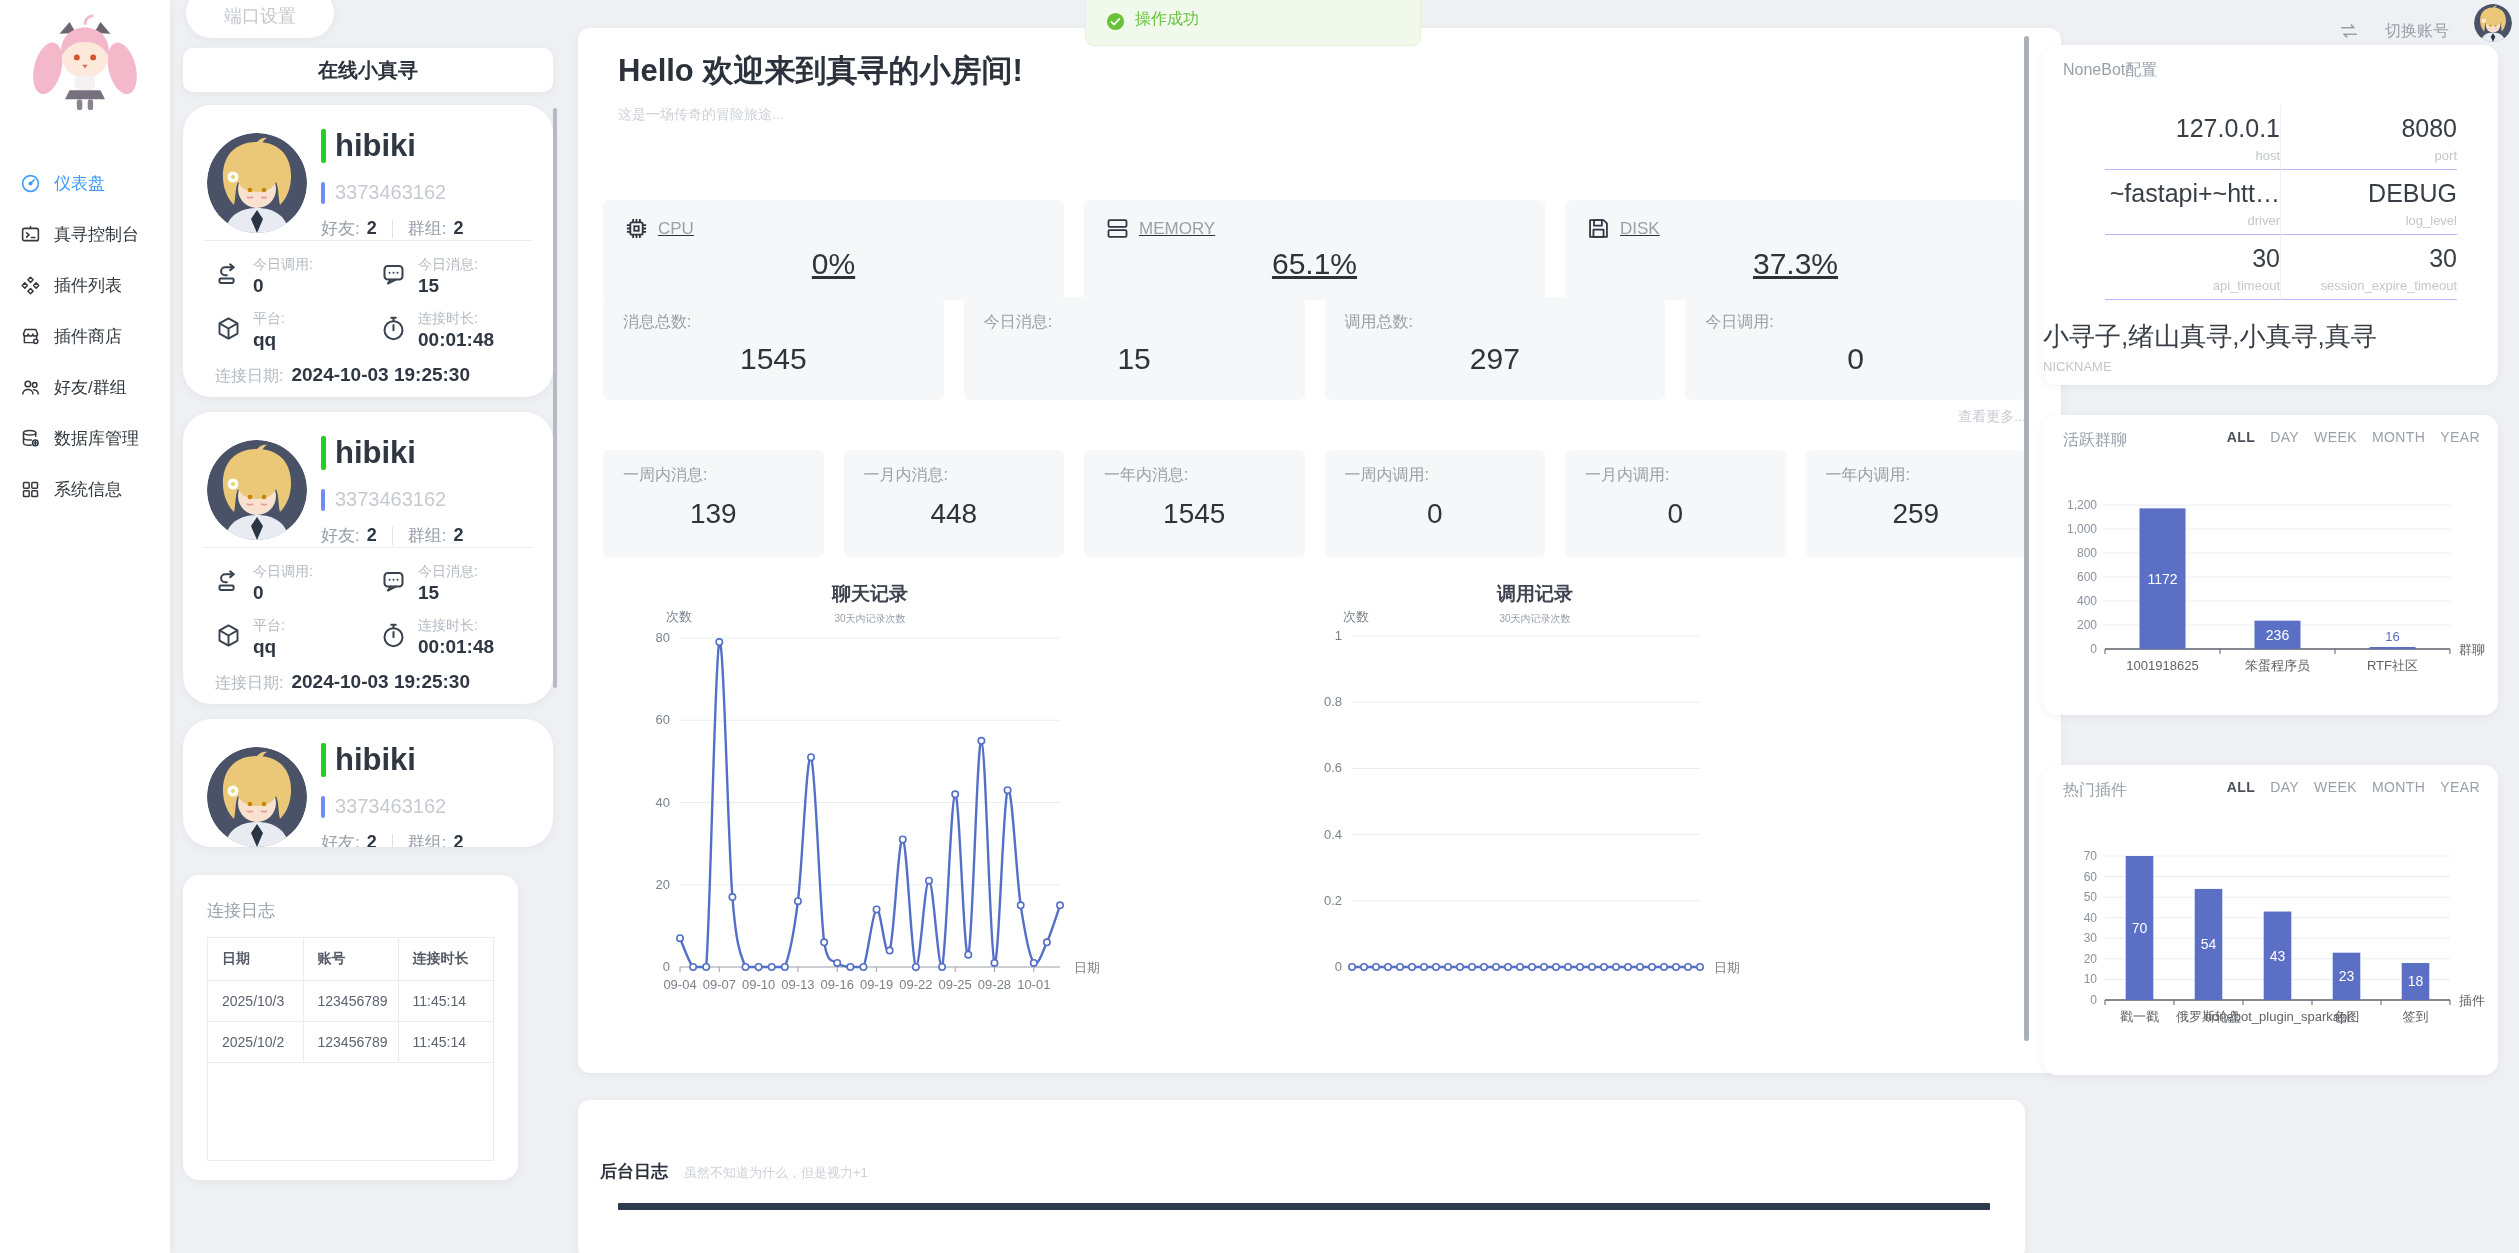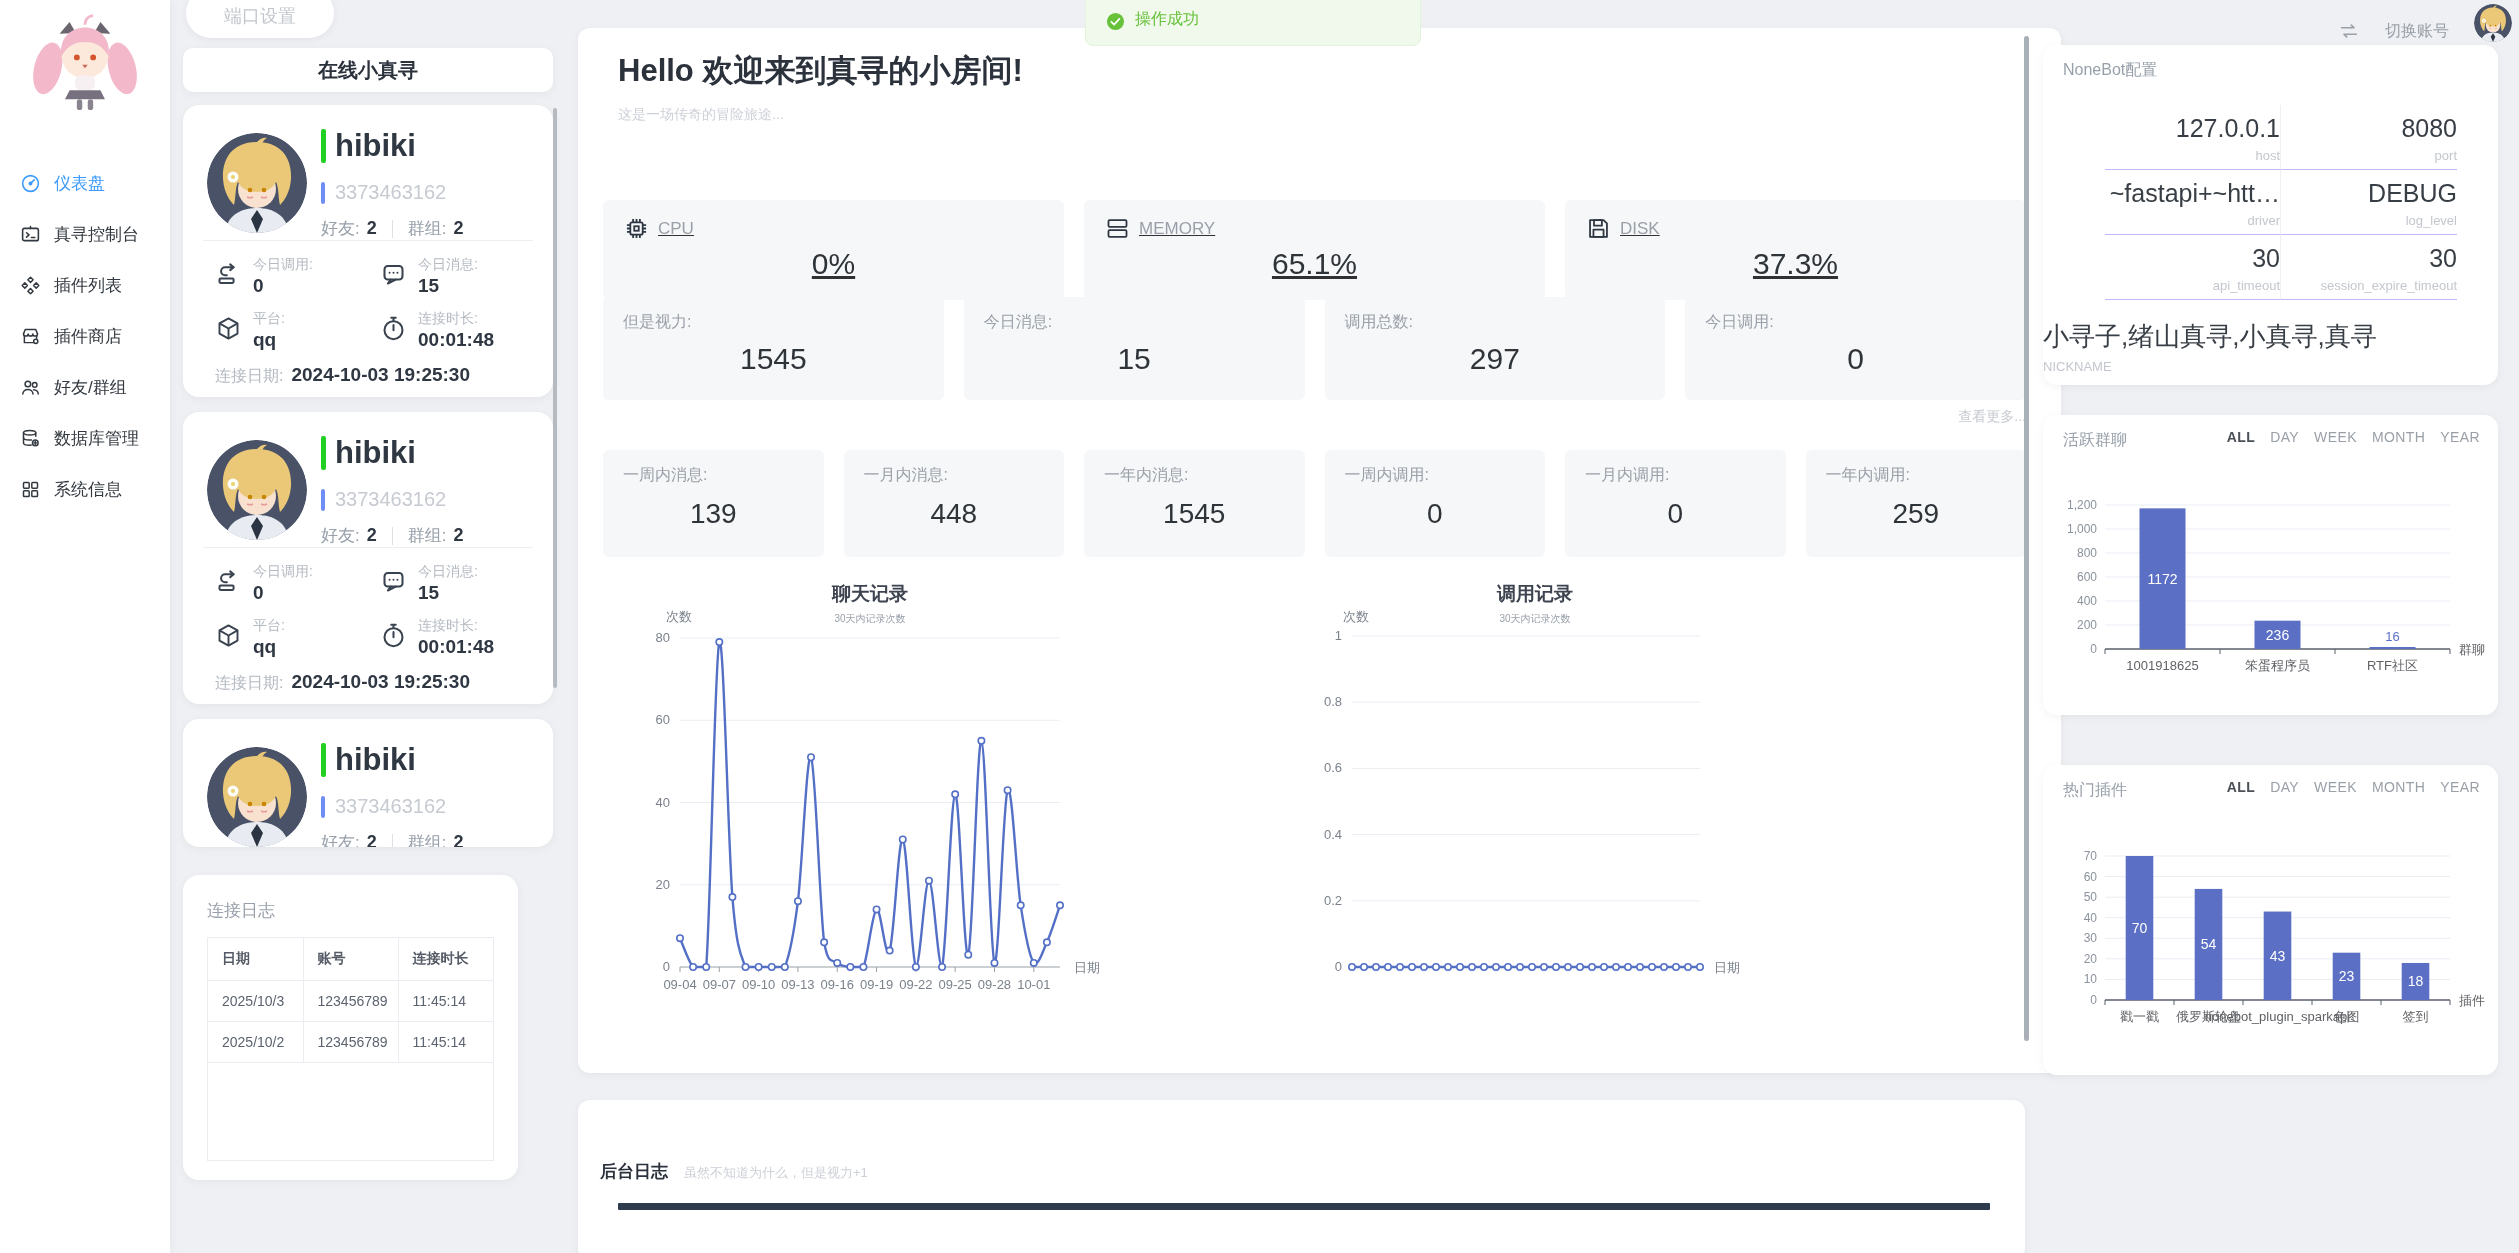--- a/index.html
+++ b/index.html
@@ -30,21 +30,21 @@
          padding-left:20px;gap:10px;box-sizing:border-box;z-index:9;}
   .toast span{color:#67c23a;font-size:16px;}
   .toast svg{width:19px;height:19px;margin-top:4px;}
 
   
   .port-btn{position:absolute;left:186px;top:-12px;width:148px;height:50px;border-radius:25px;
             background:#fff;border:none;color:#c3c7cd;font-size:18px;line-height:54px;text-align:center;
             box-shadow:0 2px 8px rgba(0,0,0,.05);font-family:inherit;cursor:pointer;}
   .online-head{left:183px;top:48px;width:370px;height:44px;border-radius:10px;
                text-align:center;line-height:44px;font-size:20px;font-weight:bold;color:#2b323c;}
-  .bot-card{left:183px;width:370px;border-radius:16px;}
+  .bot-card{left:183px;width:370px;border-radius:28px;}
   .bc-head{position:relative;height:135px;}
   .avatar{position:absolute;left:24px;top:28px;width:100px;height:100px;border-radius:50%;overflow:hidden;}
   .bc-info{position:absolute;left:138px;top:23px;}
   .bc-name{display:flex;align-items:center;gap:9px;font-size:31px;font-weight:bold;color:#2f3742;}
   .bc-name i{width:5px;height:34px;background:#21d021;border-radius:2px;}
   .bc-id{display:flex;align-items:center;gap:10px;margin-top:17px;font-size:20px;color:#c6cad1;}
   .bc-id i{width:4px;height:22px;background:#6f8ef5;border-radius:2px;}
   .bc-fg{margin-top:13px;font-size:17px;color:#98a0aa;display:flex;align-items:center;}
   .bc-fg b{color:#2f3742;font-size:18px;margin-left:7px;}
   .bc-fg .sep{width:1px;height:18px;background:#dde0e5;margin:0 15px;}
@@ -488,21 +488,21 @@
             </svg>
           <span>DISK</span>
         </div>
         <div class="tval">37.3%</div>
       </div>
     </div>
 
     <div class="row row-tot">
       <div class="tile">
         <div class="tlab">
-            <span>但是视力:</span>
+            <span>消息总数:</span>
           </div>
         <div class="tval">1545</div>
       </div>
       <div class="tile">
         <div class="tlab">
             <span>今日消息:</span>
           </div>
         <div class="tval">15</div>
       </div>
       <div class="tile">

